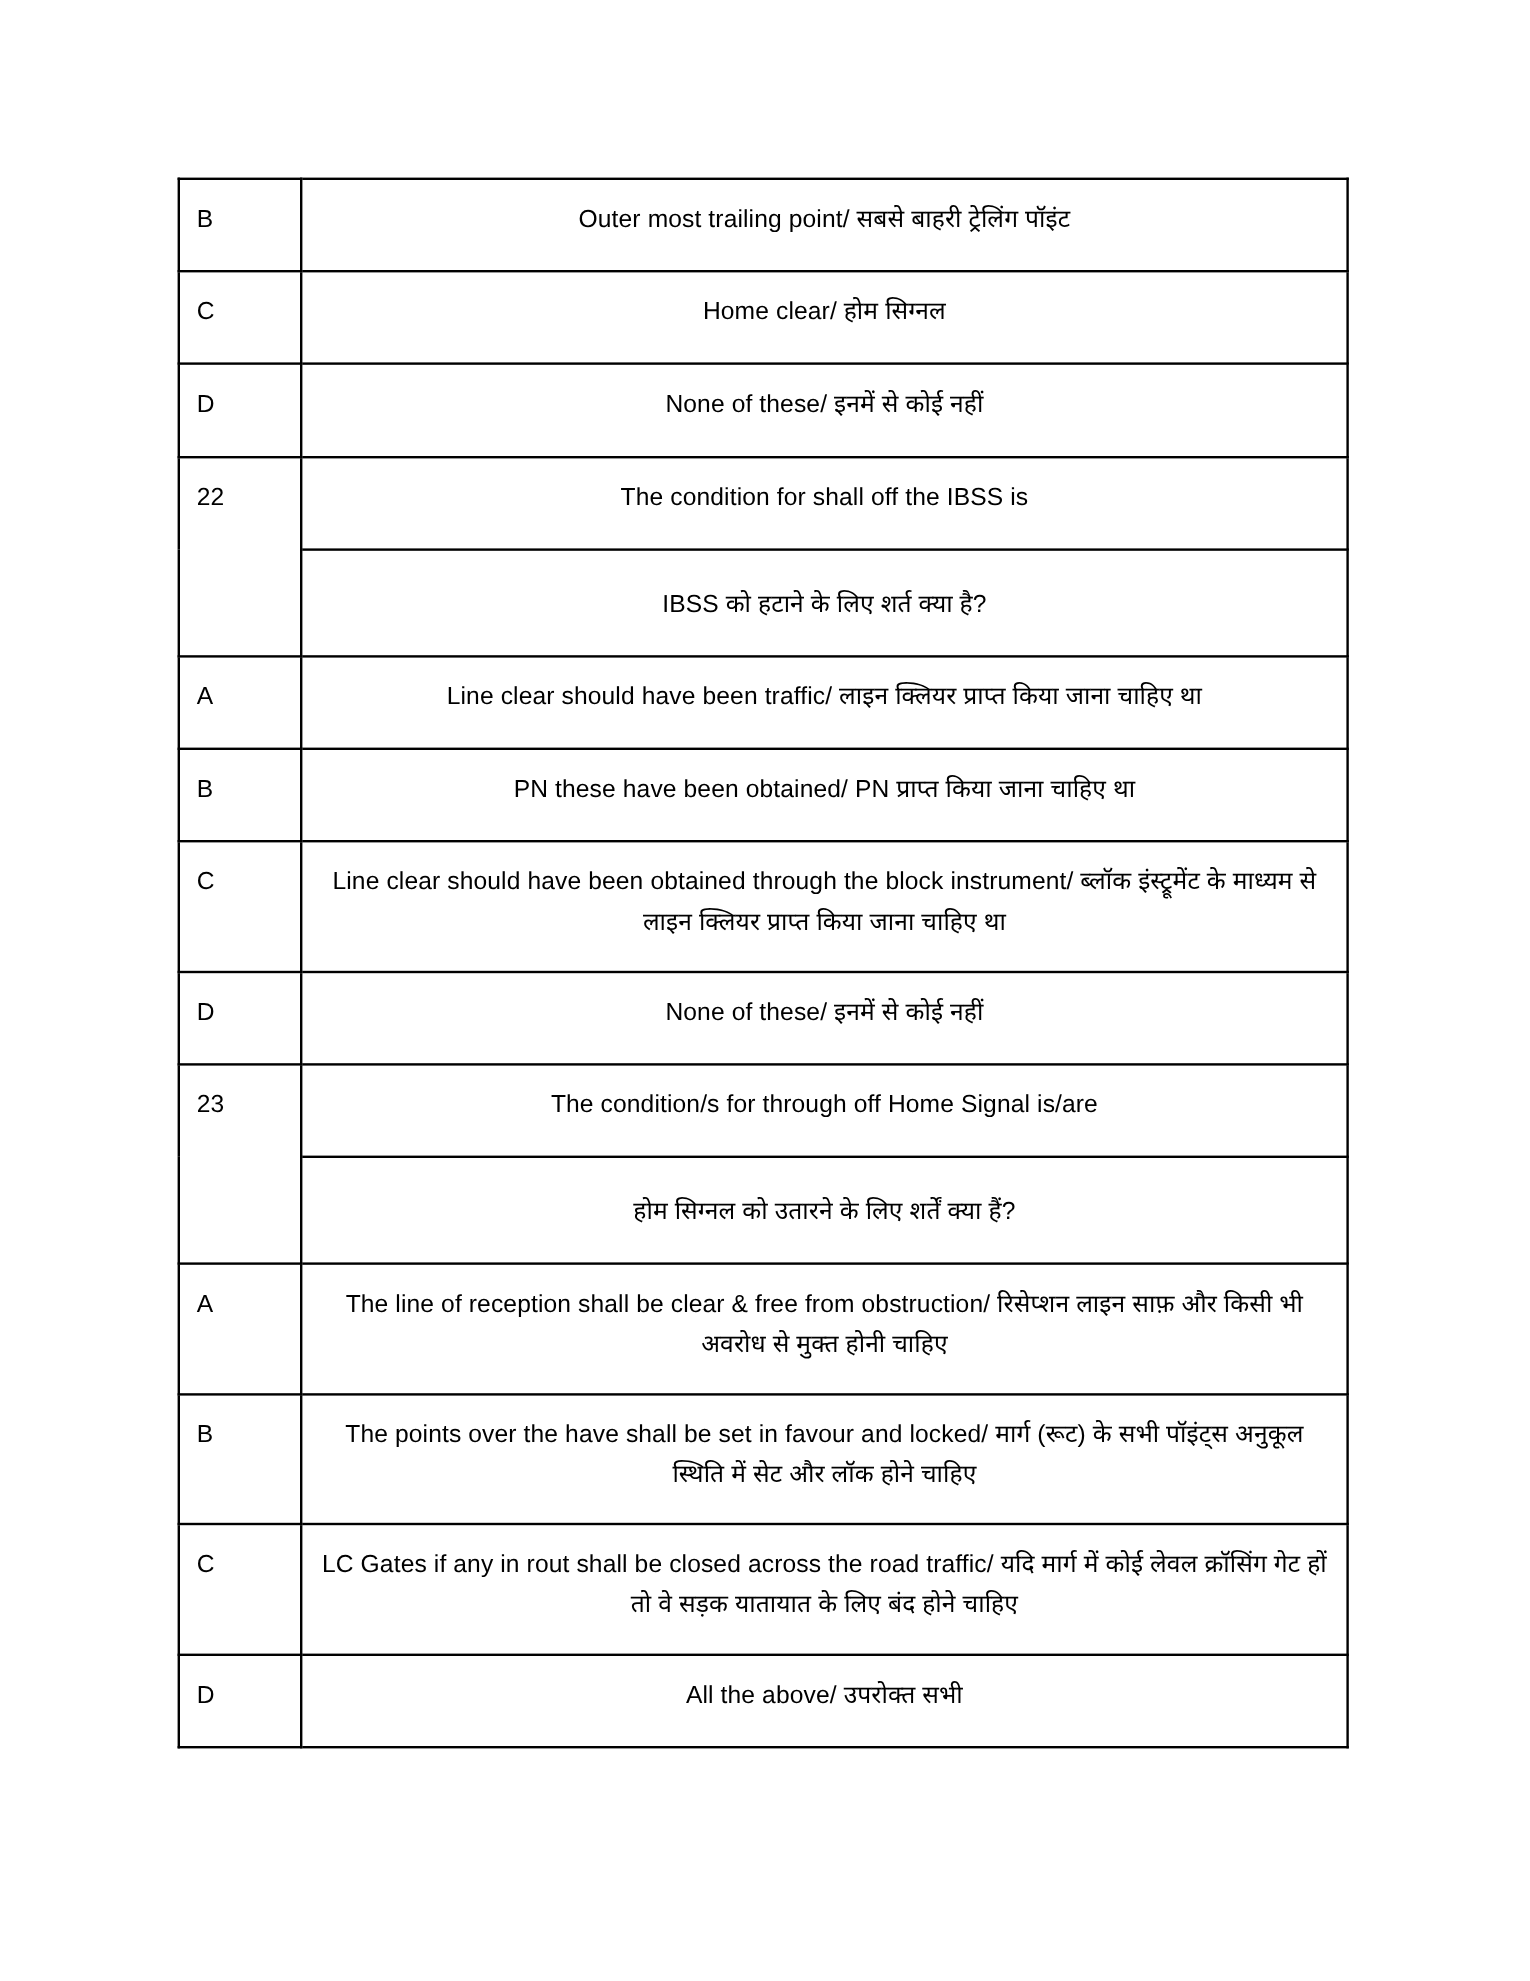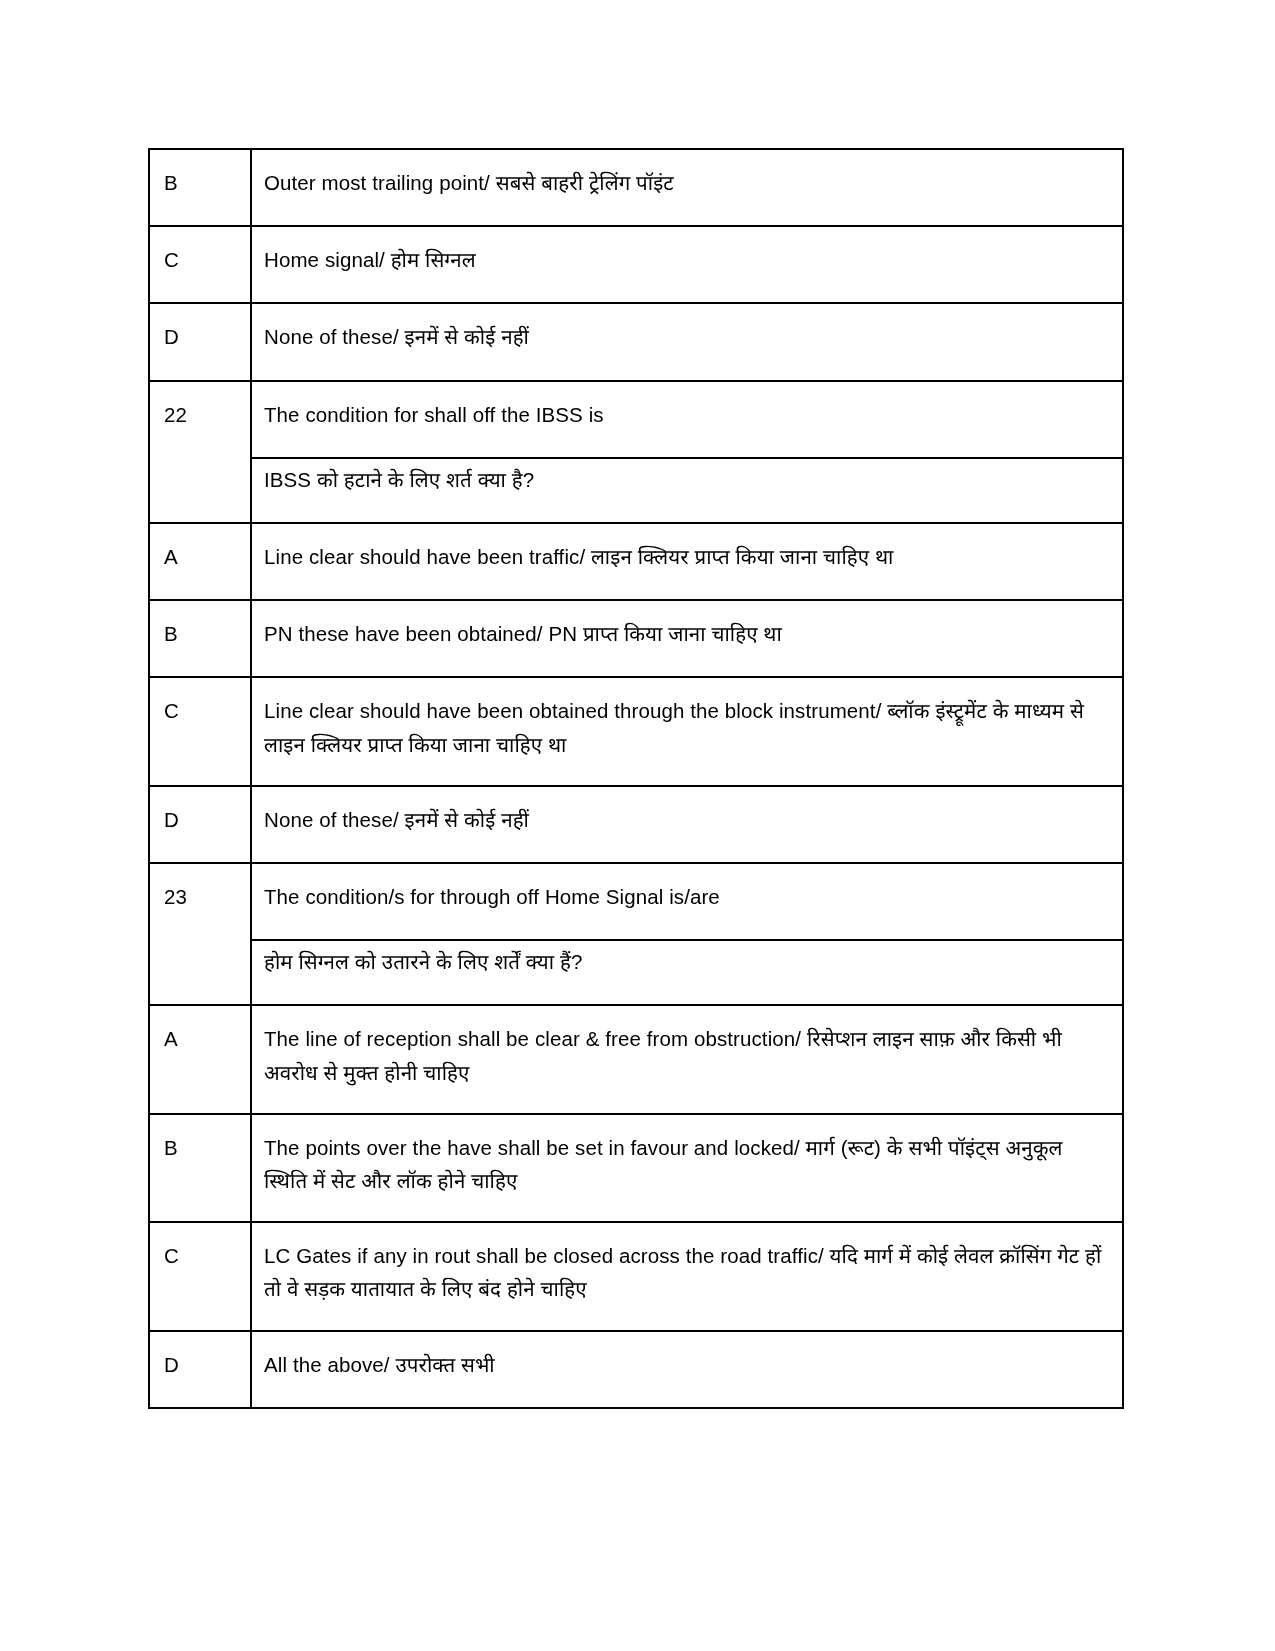--- a/index.html
+++ b/index.html
@@ -48,26 +48,26 @@
 
   td.label {
     width: 74px;
     text-align: left;
     padding-left: 14px;
     white-space: nowrap;
   }
 
   td.content {
     width: 846px;
-    text-align: left;
+    text-align: center;
   }
 
   
   td.content-sub {
-    padding-top: 4px;
+    padding-top: 28px;
     padding-bottom: 26px;
   }
 
   
   td.twoline {
     padding-bottom: 24px;
   }
 
   .hindi {
     font-family: "Liberation Sans", "DejaVu Sans", sans-serif;
@@ -81,21 +81,21 @@
   <table class="qtable">
     <tbody>
 
       <tr>
         <td class="label">B</td>
         <td class="content">Outer most trailing point/ सबसे बाहरी ट्रेलिंग पॉइंट</td>
       </tr>
 
       <tr>
         <td class="label">C</td>
-        <td class="content">Home signal/ होम सिग्नल</td>
+        <td class="content">Home clear/ होम सिग्नल</td>
       </tr>
 
       <tr>
         <td class="label">D</td>
         <td class="content">None of these/ इनमें से कोई नहीं</td>
       </tr>
 
       <tr>
         <td class="label" rowspan="2">22</td>
         <td class="content">The condition for shall off the IBSS is</td>

